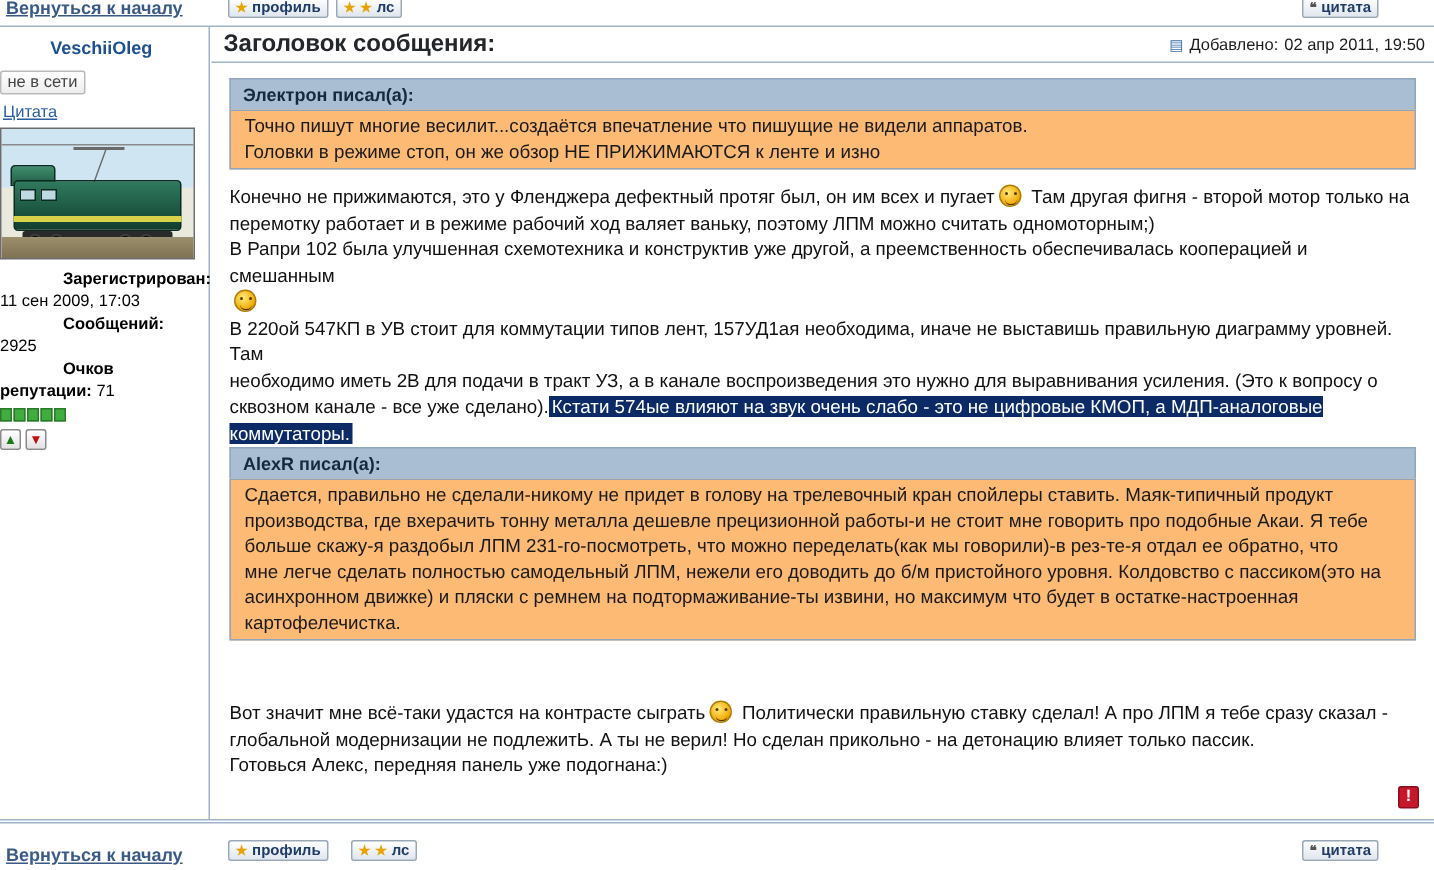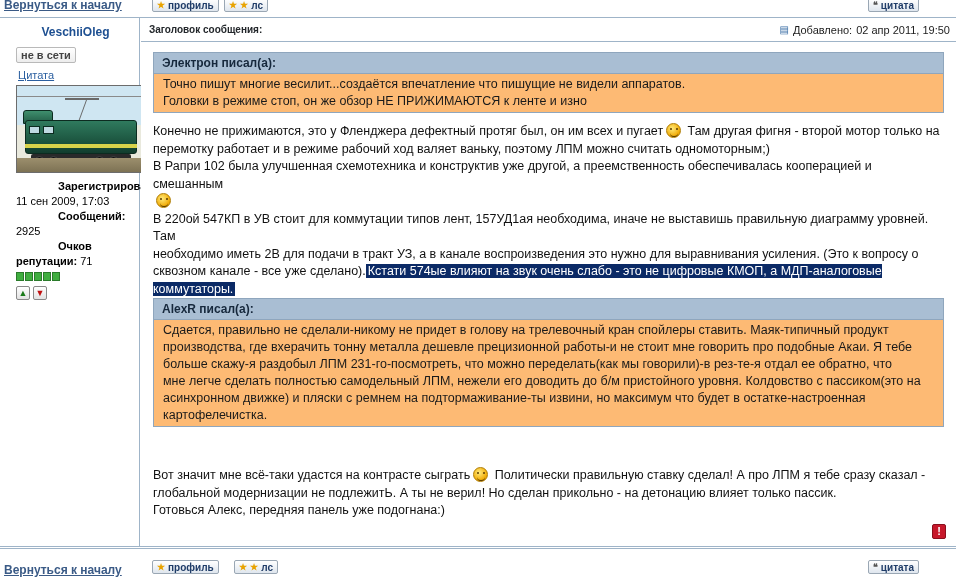--- a/index.html
+++ b/index.html
@@ -42,36 +42,36 @@
   .post-table {
     position: absolute; left: 0; top: 17px; width: 956px; height: 530px;
     border-top: 1px solid #9fb4c8;
     border-bottom: 1px solid #9fb4c8;
     background: #ffffff;
   }
   .col-left {
     position: absolute; left: 0; top: 0; width: 140px; height: 100%;
     border-right: 1px solid #9fb4c8;
     background: #ffffff;
-    padding: 4px 4px 0 16px;
+    padding: 4px 4px 0 0;
   }
   .col-right {
     position: absolute; left: 141px; top: 0; right: 0; height: 100%;
     background: #ffffff;
   }
 
   
   .username {
     color: #1d4f91; font-weight: bold; font-size: 12px;
     text-align: center; padding: 3px 0 6px 0; text-decoration: none;
   }
   .offline-badge {
     display: inline-block; margin: 2px 0 4px 0;
     border: 1px solid #b9b9b9; background: linear-gradient(#ffffff,#ededed);
-    color: #444; font-size: 11px; padding: 1px 4px; border-radius: 2px; font-weight: bold;
+    color: #444; font-size: 11px; padding: 1px 4px; border-radius: 2px;
   }
   .cite-link {
     display: block; color: #2b5fa0; font-size: 11px; text-decoration: underline;
     margin: 2px 0 4px 2px;
   }
   .avatar {
     width: 130px; height: 88px; border: 1px solid #6c6c6c;
     background: linear-gradient(#cfe6f2 0%, #cfe6f2 45%, #e9e9dd 46%, #e9e9dd 100%);
     position: relative; overflow: hidden; margin-bottom: 6px;
   }
@@ -129,21 +129,21 @@
   }
   .mini-icon.green { color: #1a7a1a; }
   .mini-icon.red { color: #c01010; }
 
   
   .post-head {
     height: 24px; border-bottom: 1px solid #9fb4c8;
     display: flex; align-items: center; justify-content: space-between;
     padding: 0 6px 0 8px; background: #ffffff;
   }
-  .post-subject { font-size: 10px; font-weight: bold; color: #23272b; }
+  .post-subject { font-size: 16px; font-weight: bold; color: #23272b; }
   .post-date { font-size: 11px; color: #1c1c1c; display:flex; align-items:center; gap:4px; }
   .doc-icon { color:#3a6ea5; font-size: 10px; }
 
   .post-body { padding: 10px 12px 0 12px; position: relative; height: 505px; }
 
   
   .quote { margin: 0 0 10px 0; width: 100%; }
   .quote-title {
     background: #a9bed3; border: 1px solid #8fa6bd; border-bottom: none;
     font-size: 12px; font-weight: bold; color: #16283c;

